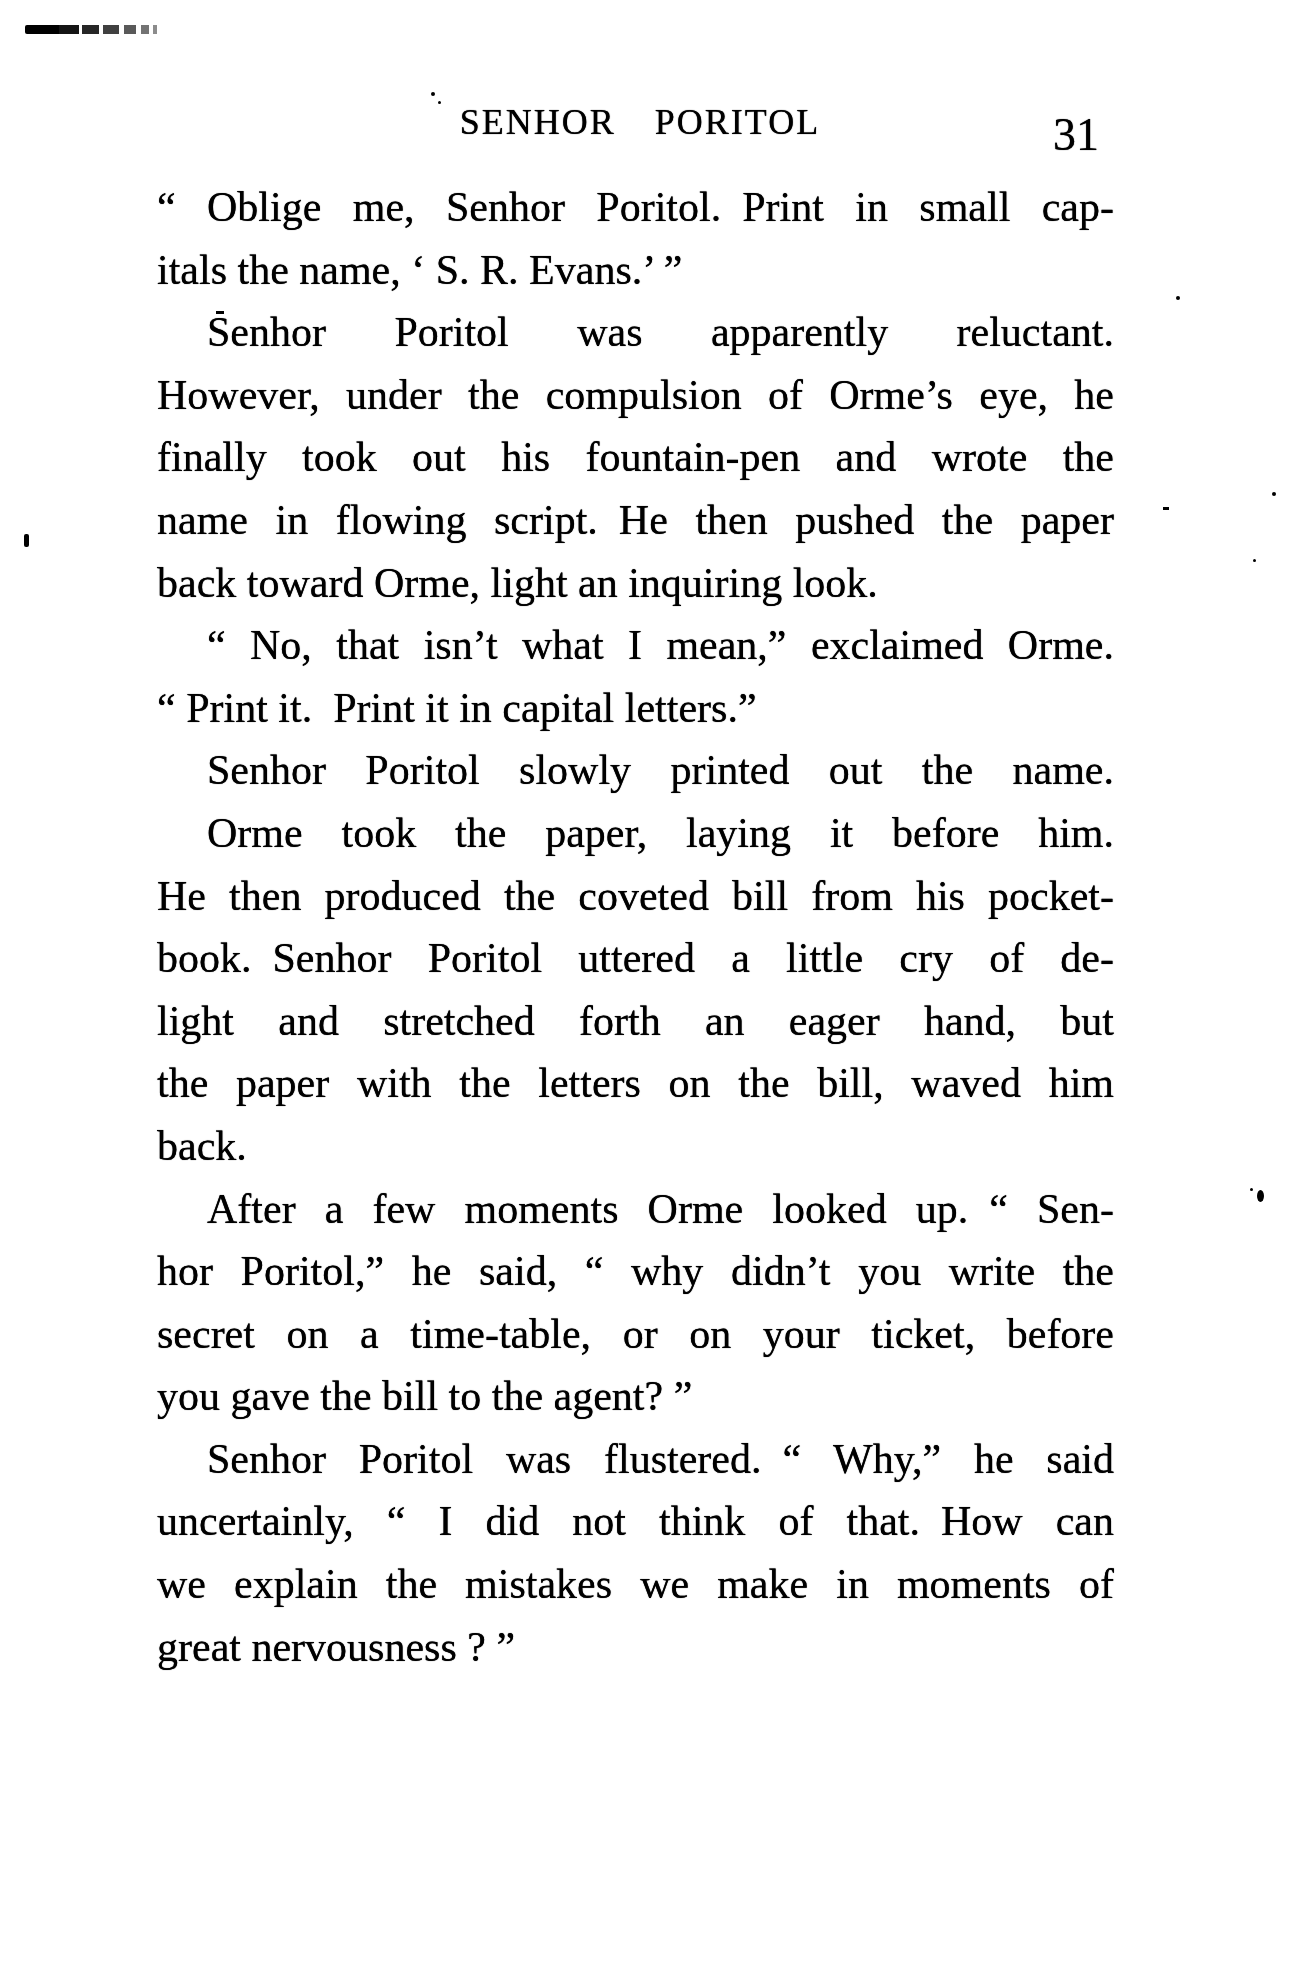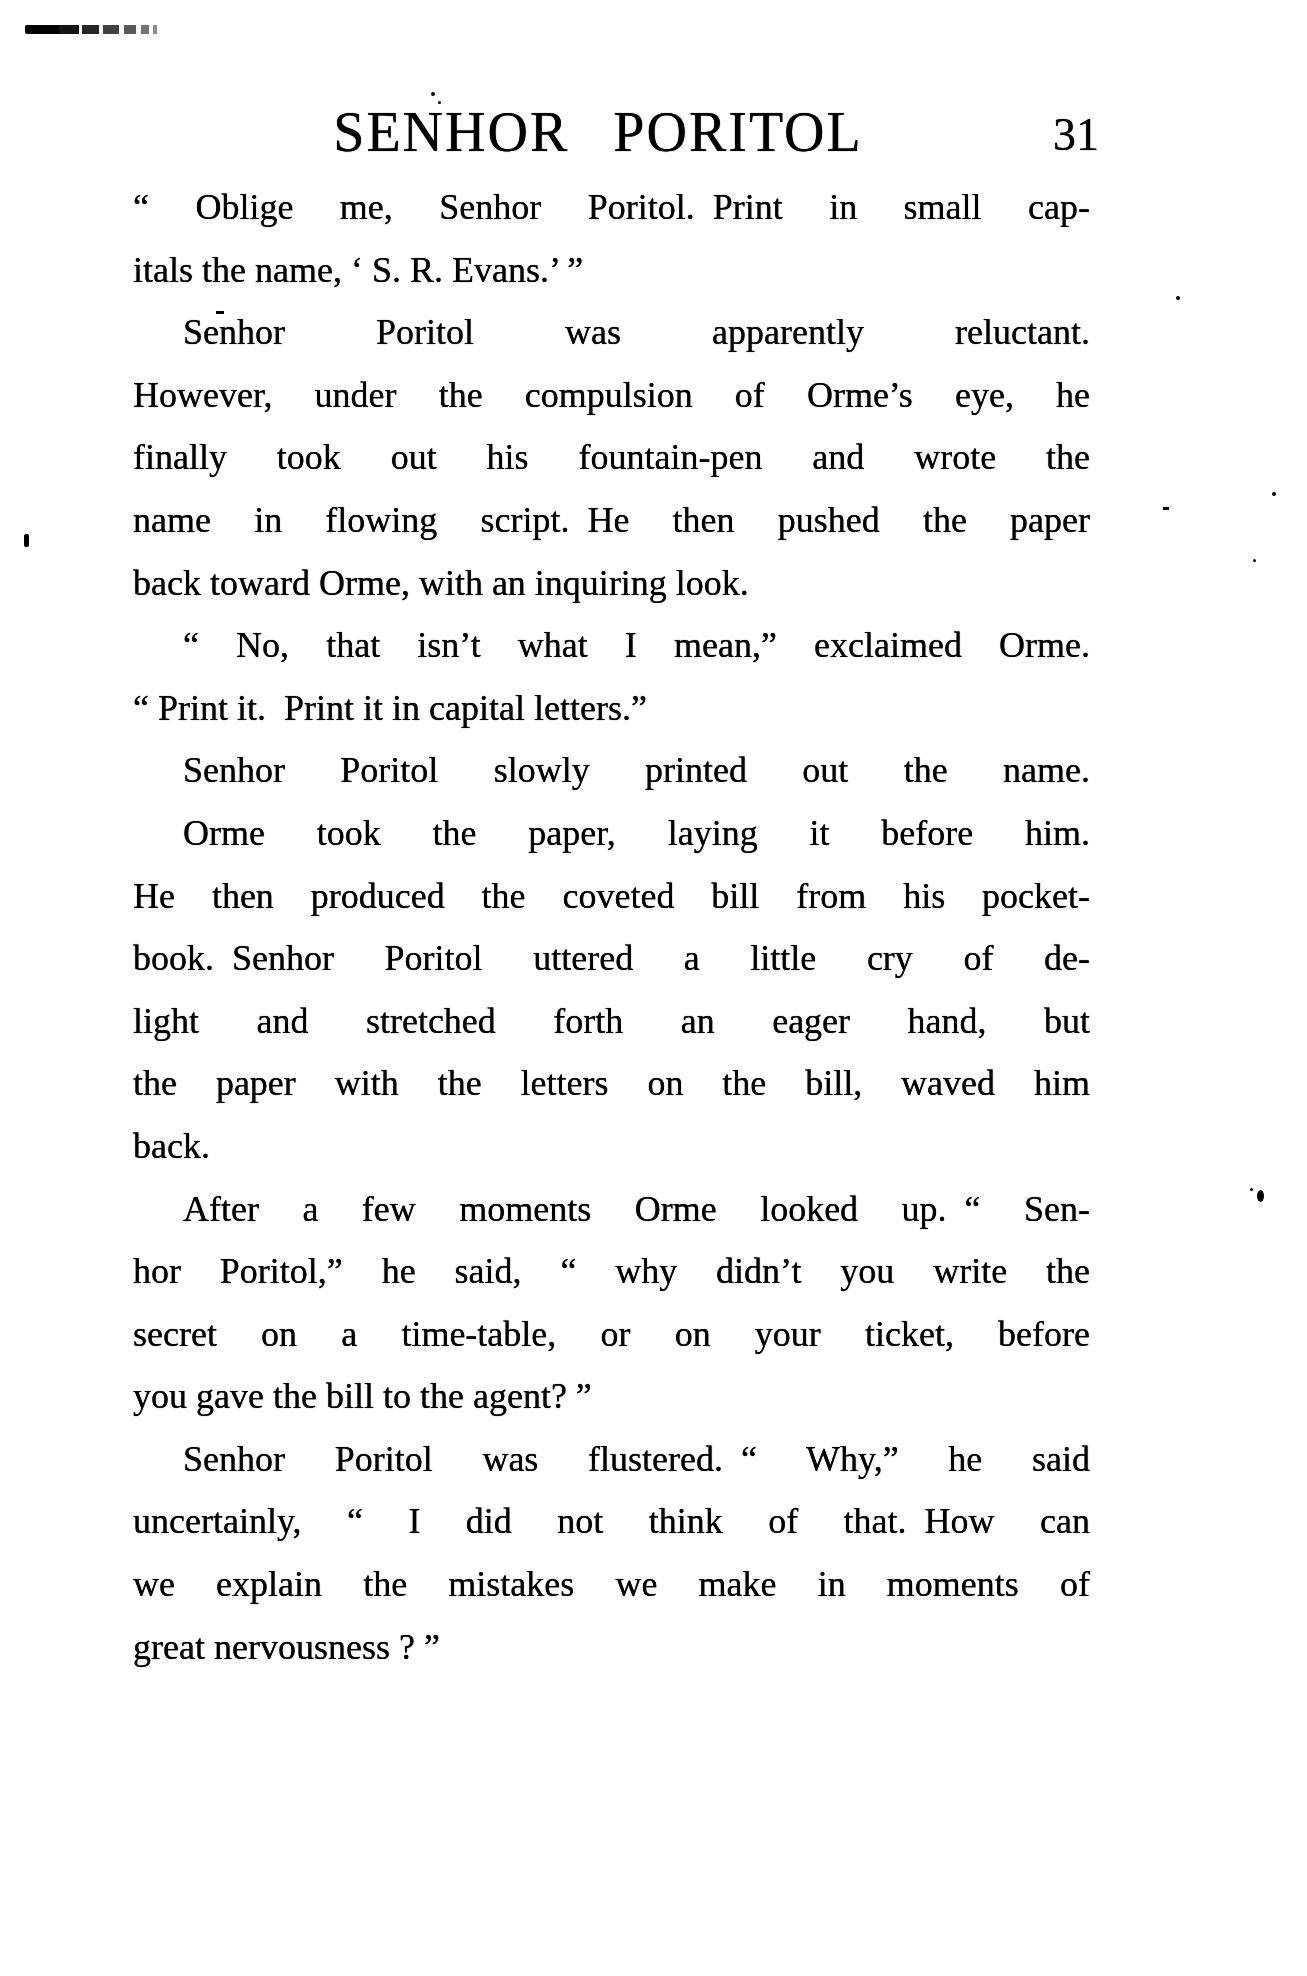--- a/index.html
+++ b/index.html
@@ -11,45 +11,45 @@
     background: #ffffff;
     font-family: "Liberation Serif", "DejaVu Serif", serif;
     color: #000000;
     overflow: hidden;
   }
 
   
   .running-title {
     position: absolute;
     top: 104px;
-    left: 598px;
+    left: 640px;
     transform: translateX(-50%);
-    font-size: 56px;
+    font-size: 36px;
     line-height: 1;
     letter-spacing: 2px;
     word-spacing: 28px;
     white-space: nowrap;
     text-shadow: 0 0 0.9px #000;
   }
   .folio {
     position: absolute;
     top: 112px;
     left: 1053px;
     font-size: 46px;
     line-height: 1;
     text-shadow: 0 0 0.9px #000;
   }
 
   
   .text-block {
     position: absolute;
-    left: 133px;
+    left: 157px;
     top: 176px;
     width: 957px;
-    font-size: 36px;
+    font-size: 42px;
     line-height: 62.6px;
     text-shadow: 0 0 0.8px #000;
   }
   .line { min-height: 62.6px; }
   .line.j { text-align: justify; text-align-last: justify; }
   .line.l { text-align: center;    text-align-last: left; }
   .line.ind { padding-left: 50px; }
 
   
   .artifact { position: absolute; background: #000; }
@@ -95,21 +95,21 @@
   <div class="running-title">SENHOR PORITOL</div>
   <div class="folio">31</div>
 
   <div class="text-block">
       <div class="line j">“ Oblige me, Senhor Poritol. Print in small cap-</div>
       <div class="line l">itals the name, ‘ S. R. Evans.’ ”</div>
       <div class="line j ind">Senhor Poritol was apparently reluctant.</div>
       <div class="line j">However, under the compulsion of Orme’s eye, he</div>
       <div class="line j">finally took out his fountain-pen and wrote the</div>
       <div class="line j">name in flowing script. He then pushed the paper</div>
-      <div class="line l">back toward Orme, with an inquiring look.</div>
+      <div class="line l">back toward Orme, light an inquiring look.</div>
       <div class="line j ind">“ No, that isn’t what I mean,” exclaimed Orme.</div>
       <div class="line l">“ Print it. Print it in capital letters.”</div>
       <div class="line j ind">Senhor Poritol slowly printed out the name.</div>
       <div class="line j ind">Orme took the paper, laying it before him.</div>
       <div class="line j">He then produced the coveted bill from his pocket-</div>
       <div class="line j">book. Senhor Poritol uttered a little cry of de-</div>
       <div class="line j">light and stretched forth an eager hand, but</div>
       <div class="line j">the paper with the letters on the bill, waved him</div>
       <div class="line l">back.</div>
       <div class="line j ind">After a few moments Orme looked up. “ Sen-</div>

